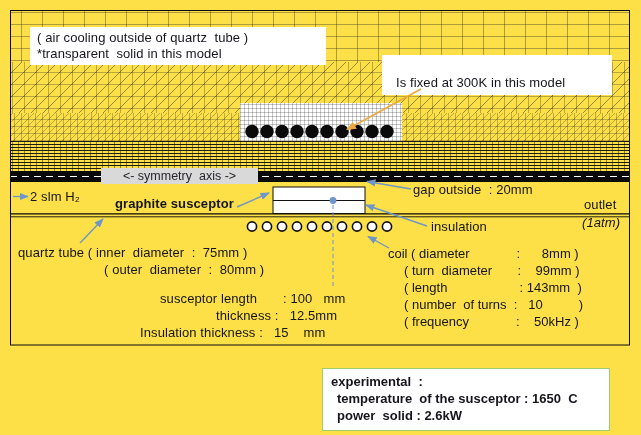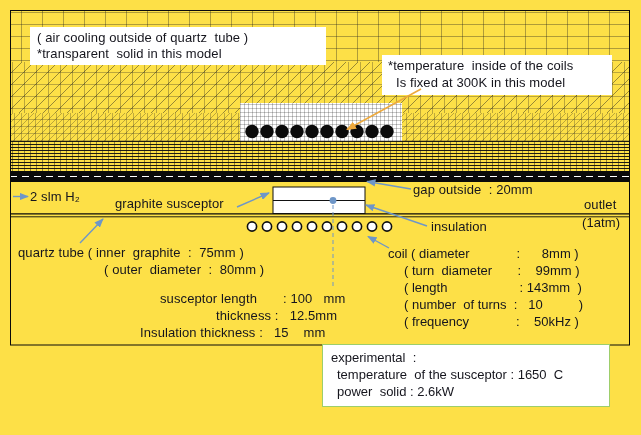--- a/index.html
+++ b/index.html
@@ -14,22 +14,22 @@
   }
   .axis-label{
     position:absolute;z-index:3;left:101px;top:168px;width:157px;height:16px;
     background:#d9d9d9;font-size:12.5px;text-align:center;line-height:16px;
     white-space:pre;color:#26262e;
   }
   .coil-specs{position:absolute;z-index:3;left:388px;top:245px;}
   .coil-specs div{white-space:pre;font-size:13px;line-height:17px;}
   .coil-specs div + div{padding-left:16px;}
   .exp-box{
-    position:absolute;z-index:3;left:322px;top:344px;width:270px;
-    border:1.5px solid #9dce6b;background:#ffffff;padding:4px 8px 6px 8px;
+    position:absolute;z-index:3;left:322px;top:368px;width:270px;
+    border:1.5px solid #9dce6b;background:#ffffff;padding:4px 8px 6px 8px;font-weight:bold;
   }
   .exp-box div{white-space:pre;font-size:13px;line-height:17px;}
   .exp-box .exp-line{padding-left:6px;}
 </style>
 </head>
 <body>
 
 <div class="figure">
 
   <svg width="641" height="435" viewBox="0 0 641 435">
@@ -116,31 +116,31 @@
       <line x1="389" y1="248" x2="368" y2="236.5" marker-end="url(#mB)"></line>
       <line x1="80" y1="243" x2="103" y2="219" marker-end="url(#mB)"></line>
     </g>
     <line x1="421" y1="89" x2="347" y2="129.5" stroke="#eda93d" stroke-width="1.6" marker-end="url(#mO)"></line>
 
     <rect x="10.5" y="10.5" width="619" height="334.5" fill="none" stroke="#0a0a0a" stroke-width="1"></rect>
   </svg>
 
   <div class="t" style="left:37px;top:30px;">( air cooling outside of quartz  tube )</div>
   <div class="t" style="left:37px;top:46px;text-align:center;">*transparent  solid in this model</div>
-  <div class="t" style="left:388px;top:58px;">*temperature  inside of the coils</div>
   <div class="t" style="left:396px;top:75px;">Is fixed at 300K in this model</div>
 
+  <div class="axis-label">&lt;- symmetry  axis -&gt;</div>
 
   <div class="t" style="left:30px;top:189px;">2 slm H₂</div>
-  <div class="t" style="left:115px;top:196px;">graphite susceptor</div>
+  <div class="t" style="left:115px;top:196px;font-weight:bold;">graphite susceptor</div>
   <div class="t" style="left:413px;top:182px;">gap outside  : 20mm</div>
   <div class="t" style="left:584px;top:197px;">outlet</div>
-  <div class="t" style="left:582px;top:215px;">(1atm)</div>
+  <div class="t" style="left:582px;top:215px;font-style:italic;">(1atm)</div>
   <div class="t" style="left:431px;top:219px;">insulation</div>
-  <div class="t" style="left:18px;top:245px;">quartz tube ( inner  graphite  :  75mm )</div>
+  <div class="t" style="left:18px;top:245px;">quartz tube ( inner  diameter  :  75mm )</div>
   <div class="t" style="left:104px;top:262px;">( outer  diameter  :  80mm )</div>
   <div class="t" style="left:160px;top:291px;">susceptor length       : 100   mm</div>
   <div class="t" style="left:216px;top:308px;">thickness :   12.5mm</div>
   <div class="t" style="left:140px;top:325px;">Insulation thickness :   15    mm</div>
 
   <div class="coil-specs">
     <div>coil ( diameter             :      8mm )</div>
     <div>( turn  diameter       :    99mm )</div>
     <div>( length                    : 143mm  )</div>
     <div>( number  of turns  :   10          )</div>

